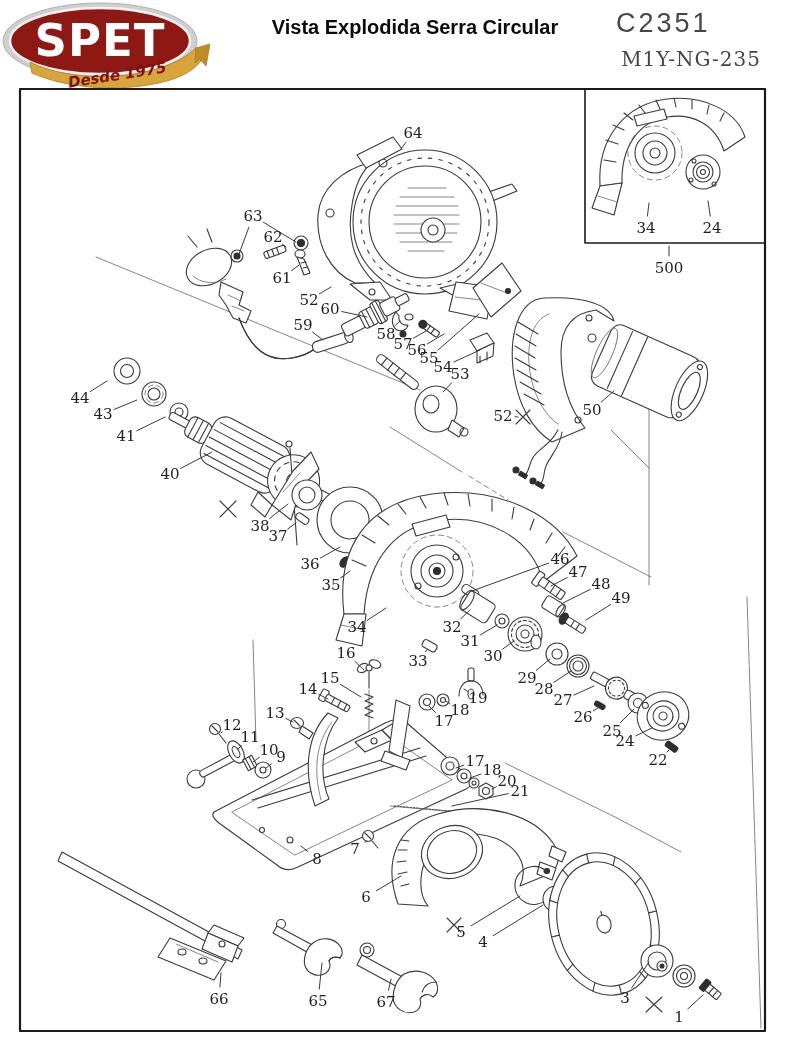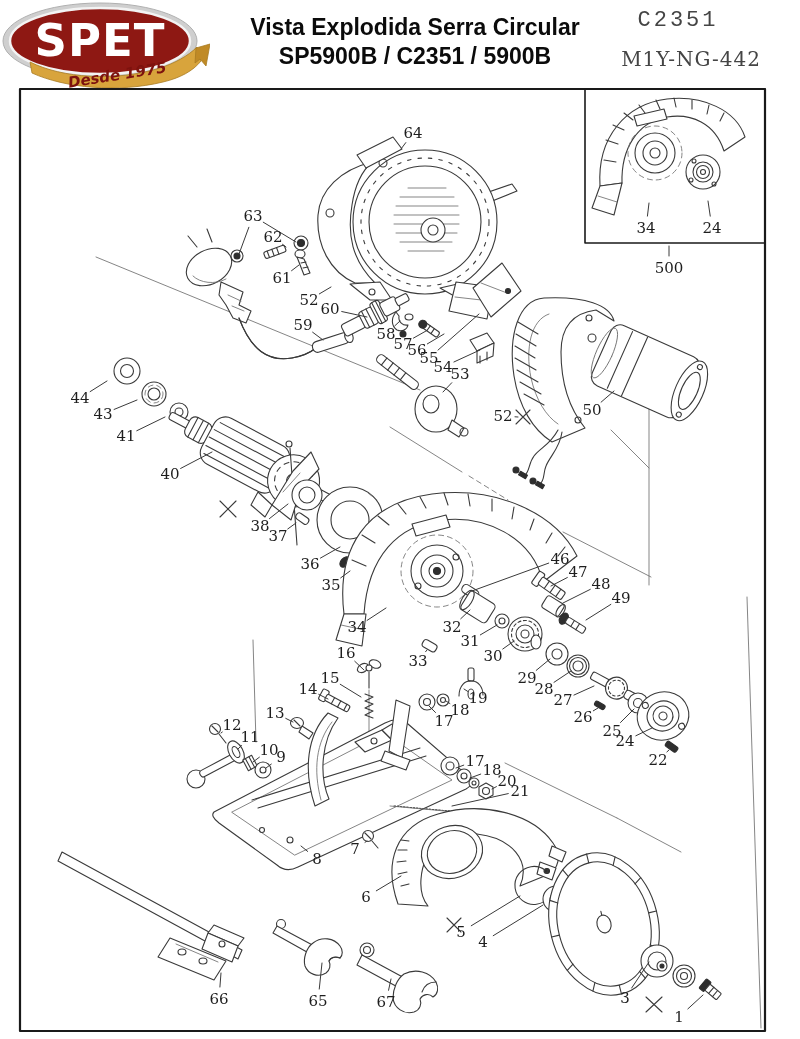--- a/index.html
+++ b/index.html
@@ -1,21 +1,21 @@
 <!DOCTYPE html>
 <html><head>
 <meta charset="utf-8">
 <style>
   html,body{margin:0;padding:0;background:#fff;}
   body{width:800px;height:1039px;position:relative;overflow:hidden;font-family:"Liberation Sans",sans-serif;}
   #logo{position:absolute;left:0;top:2px;width:210px;height:86px;}
   #hdr-title{position:absolute;left:218px;top:13px;width:394px;text-align:center;
-    font-weight:bold;font-size:23px;line-height:29px;color:#0b0b0b;}
-  #code1{position:absolute;left:616px;top:8px;width:124px;text-align:center;
-    font-family:Liberation Mono, monospace;font-size:22px;color:#454545;letter-spacing:3px;}
+    font-weight:bold;font-size:20px;line-height:29px;color:#0b0b0b;}
+  #code1{position:absolute;left:616px;top:8px;width:124px;
+    font-family:Liberation Sans, sans-serif;font-size:27px;color:#454545;letter-spacing:3px;}
   #code2{position:absolute;left:604px;top:47px;width:174px;text-align:center;
     font-family:"DejaVu Serif",serif;font-size:20px;color:#454545;letter-spacing:1px;}
   #diagram-svg{position:absolute;left:0;top:0;}
   #diagram-svg path,#diagram-svg circle,#diagram-svg ellipse,#diagram-svg rect,
   #diagram-svg line,#diagram-svg polygon,#diagram-svg polyline{
     stroke:#3a3a3a;stroke-width:1.1;fill:none;stroke-linejoin:round;stroke-linecap:round;}
   #diagram-svg .fw{fill:#ffffff;}
   #diagram-svg .fd{fill:#2e2e2e;stroke:#2e2e2e;}
   #diagram-svg .thin{stroke:#6f6f6f;stroke-width:.85;}
   #diagram-svg .dash{stroke-dasharray:5 4;}
@@ -37,25 +37,24 @@
     <ellipse cx="100" cy="39" rx="90" ry="33" fill="#8e1813" stroke="#f3f3f3" stroke-width="2.5"></ellipse>
     <text class="brand" x="100" y="54">SPET</text>
     <path d="M30,60 C62,76 115,80 160,66 C175,61 188,54 197,45 L201,59 C193,69 180,76 163,80 C118,91 65,86 32,71 Z" fill="#d8a43c" stroke="#a87b22" stroke-width="0.8"></path>
     <path d="M196,46 L210,42 L206,64 L200,57 L195,61 Z" fill="#c08a26" stroke="#a87b22" stroke-width="0.8"></path>
     <text class="tag" x="118" y="78" fill="#7d120e" transform="rotate(-9 118 78)">Desde 1975</text>
   </svg>
 </div>
 
 <div id="hdr-title">
   <div>Vista Explodida Serra Circular</div>
-  <div>SP5900B / C2351 / 5900B</div>
 </div>
 
 <div id="code1">C2351</div>
-<div id="code2">M1Y-NG-442</div>
+<div id="code2">M1Y-NG-235</div>
 
 <svg id="diagram-svg" width="800" height="1039" viewBox="0 0 800 1039">
 
   <rect class="border" x="20" y="89" width="745" height="942"></rect>
   <rect class="border2" x="585" y="89" width="180" height="154"></rect>
 
   <g>
     <line class="thin" x1="96" y1="257" x2="420" y2="390"></line>
     <line class="thin" x1="390" y1="427" x2="462" y2="472"></line>
     <line class="thin dash" x1="469" y1="476" x2="508" y2="500"></line>

